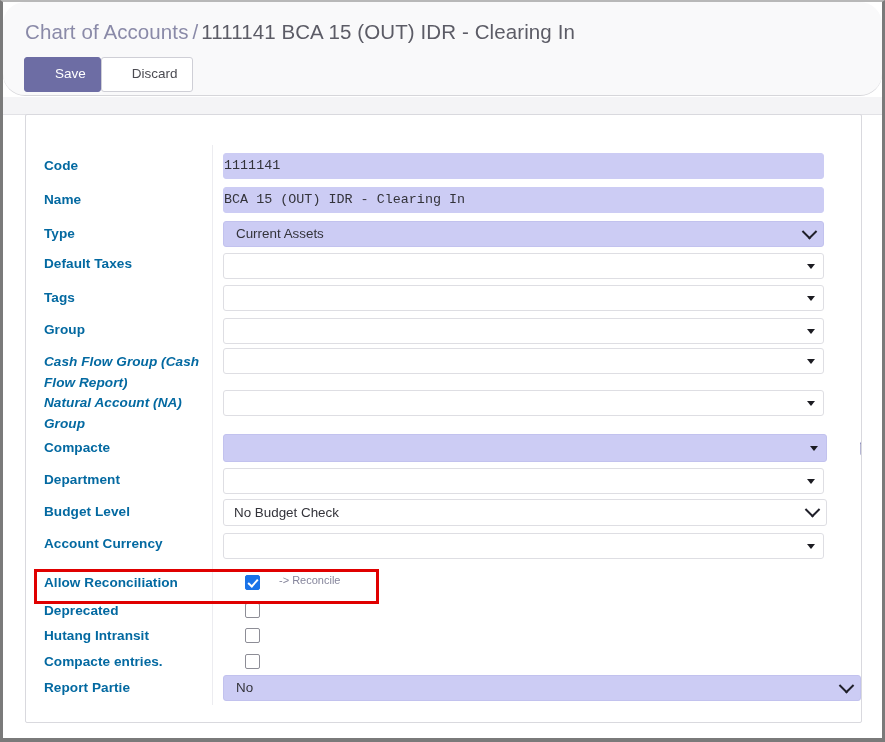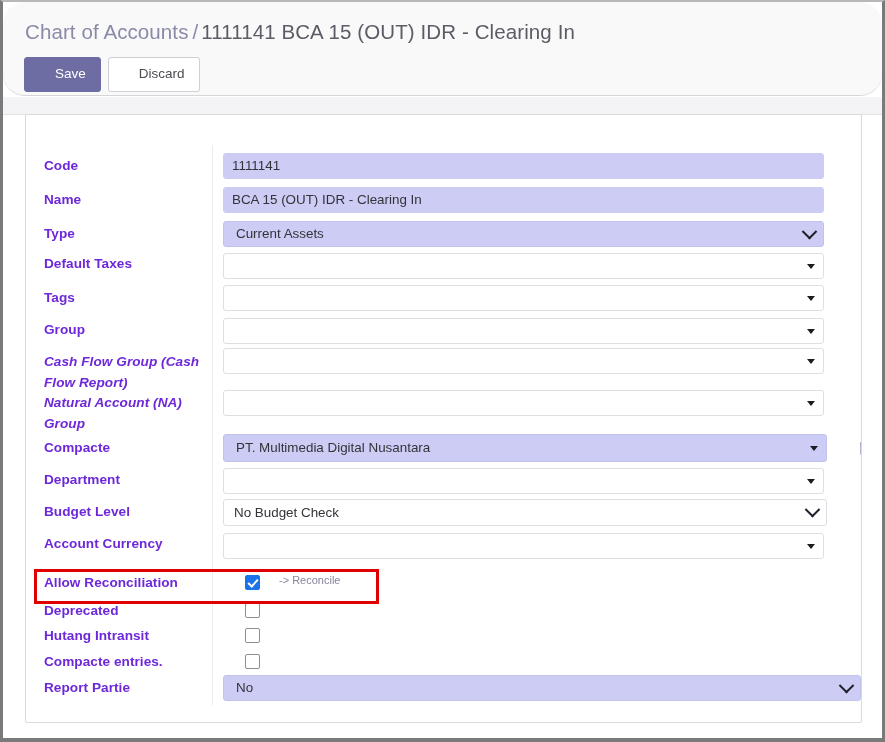--- a/index.html
+++ b/index.html
@@ -72,21 +72,20 @@
   }
   .btn-primary {
     background: #6d6da4;
     color: #ffffff;
     border: 1px solid #6d6da4;
   }
   .btn-secondary {
     background: #ffffff;
     color: #4b4b52;
     border: 1px solid #cfcfd6;
-    margin-left: 7px;
   }
 
   
   .subbar {
     position: absolute;
     left: 0; right: 0;
     top: 95px;
     height: 17px;
     background: #f4f4f6;
     border-bottom: 1px solid #e2e2e6;
@@ -127,42 +126,43 @@
     left: 0;
     width: 100%;
     height: 0;
   }
   .label {
     position: absolute;
     left: 18px;
     width: 168px;
     font-size: 13.6px;
     font-weight: bold;
-    color: #6d28d9;
+    color: #0369a1;
     line-height: 16px;
     letter-spacing: .05px;
   }
   .label.tall { line-height: 20.5px; font-style: italic; }
 
   .field {
     position: absolute;
     left: 197px;
     box-sizing: border-box;
     height: 26px;
     font-size: 13.4px;
     color: #33333a;
     line-height: 24px;
     border-radius: 3px;
   }
 
   
   .inp-filled {
     background: #ccccf4;
     border: 1px solid #ccccf4;
-    padding-left: 8px;
+    padding-left: 0;
+    font-family: Liberation Mono, monospace;
   }
   
   .sel-filled {
     background: #ccccf4;
     border: 1px solid #c2c2ee;
     padding-left: 12px;
   }
   
   .sel-empty {
     background: #ffffff;
@@ -342,21 +342,20 @@
           <span></span>
           <span class="caret">
             <span class="tri"></span>
           </span>
         </div>
       </div>
 
       <div class="row">
         <div class="label" style="top:325px">Compacte</div>
         <div class="field sel-filled" style="top:319px; width:604px; height:28px; line-height:26px">
-          <span>PT. Multimedia Digital Nusantara</span>
           <span class="caret">
             <span class="tri"></span>
           </span>
         </div>
         <div class="extlink" style="top:321px">
           <svg width="22" height="22" viewBox="0 0 22 22" aria-hidden="true">
             <path d="M3.5 7.5 v10 a1.6 1.6 0 0 0 1.6 1.6 h10 a1.6 1.6 0 0 0 1.6 -1.6 v-4" fill="none" stroke="#5b5b9e" stroke-width="1.9" stroke-linecap="round"></path>
             <path d="M3.5 7.5 a1.6 1.6 0 0 1 1.6 -1.6 h4" fill="none" stroke="#5b5b9e" stroke-width="1.9" stroke-linecap="round"></path>
             <path d="M11.2 10.8 L19 3" fill="none" stroke="#5b5b9e" stroke-width="2" stroke-linecap="round"></path>
             <path d="M13.6 2.6 H19.3 V8.3" fill="none" stroke="#5b5b9e" stroke-width="2" stroke-linecap="round" stroke-linejoin="round"></path>

